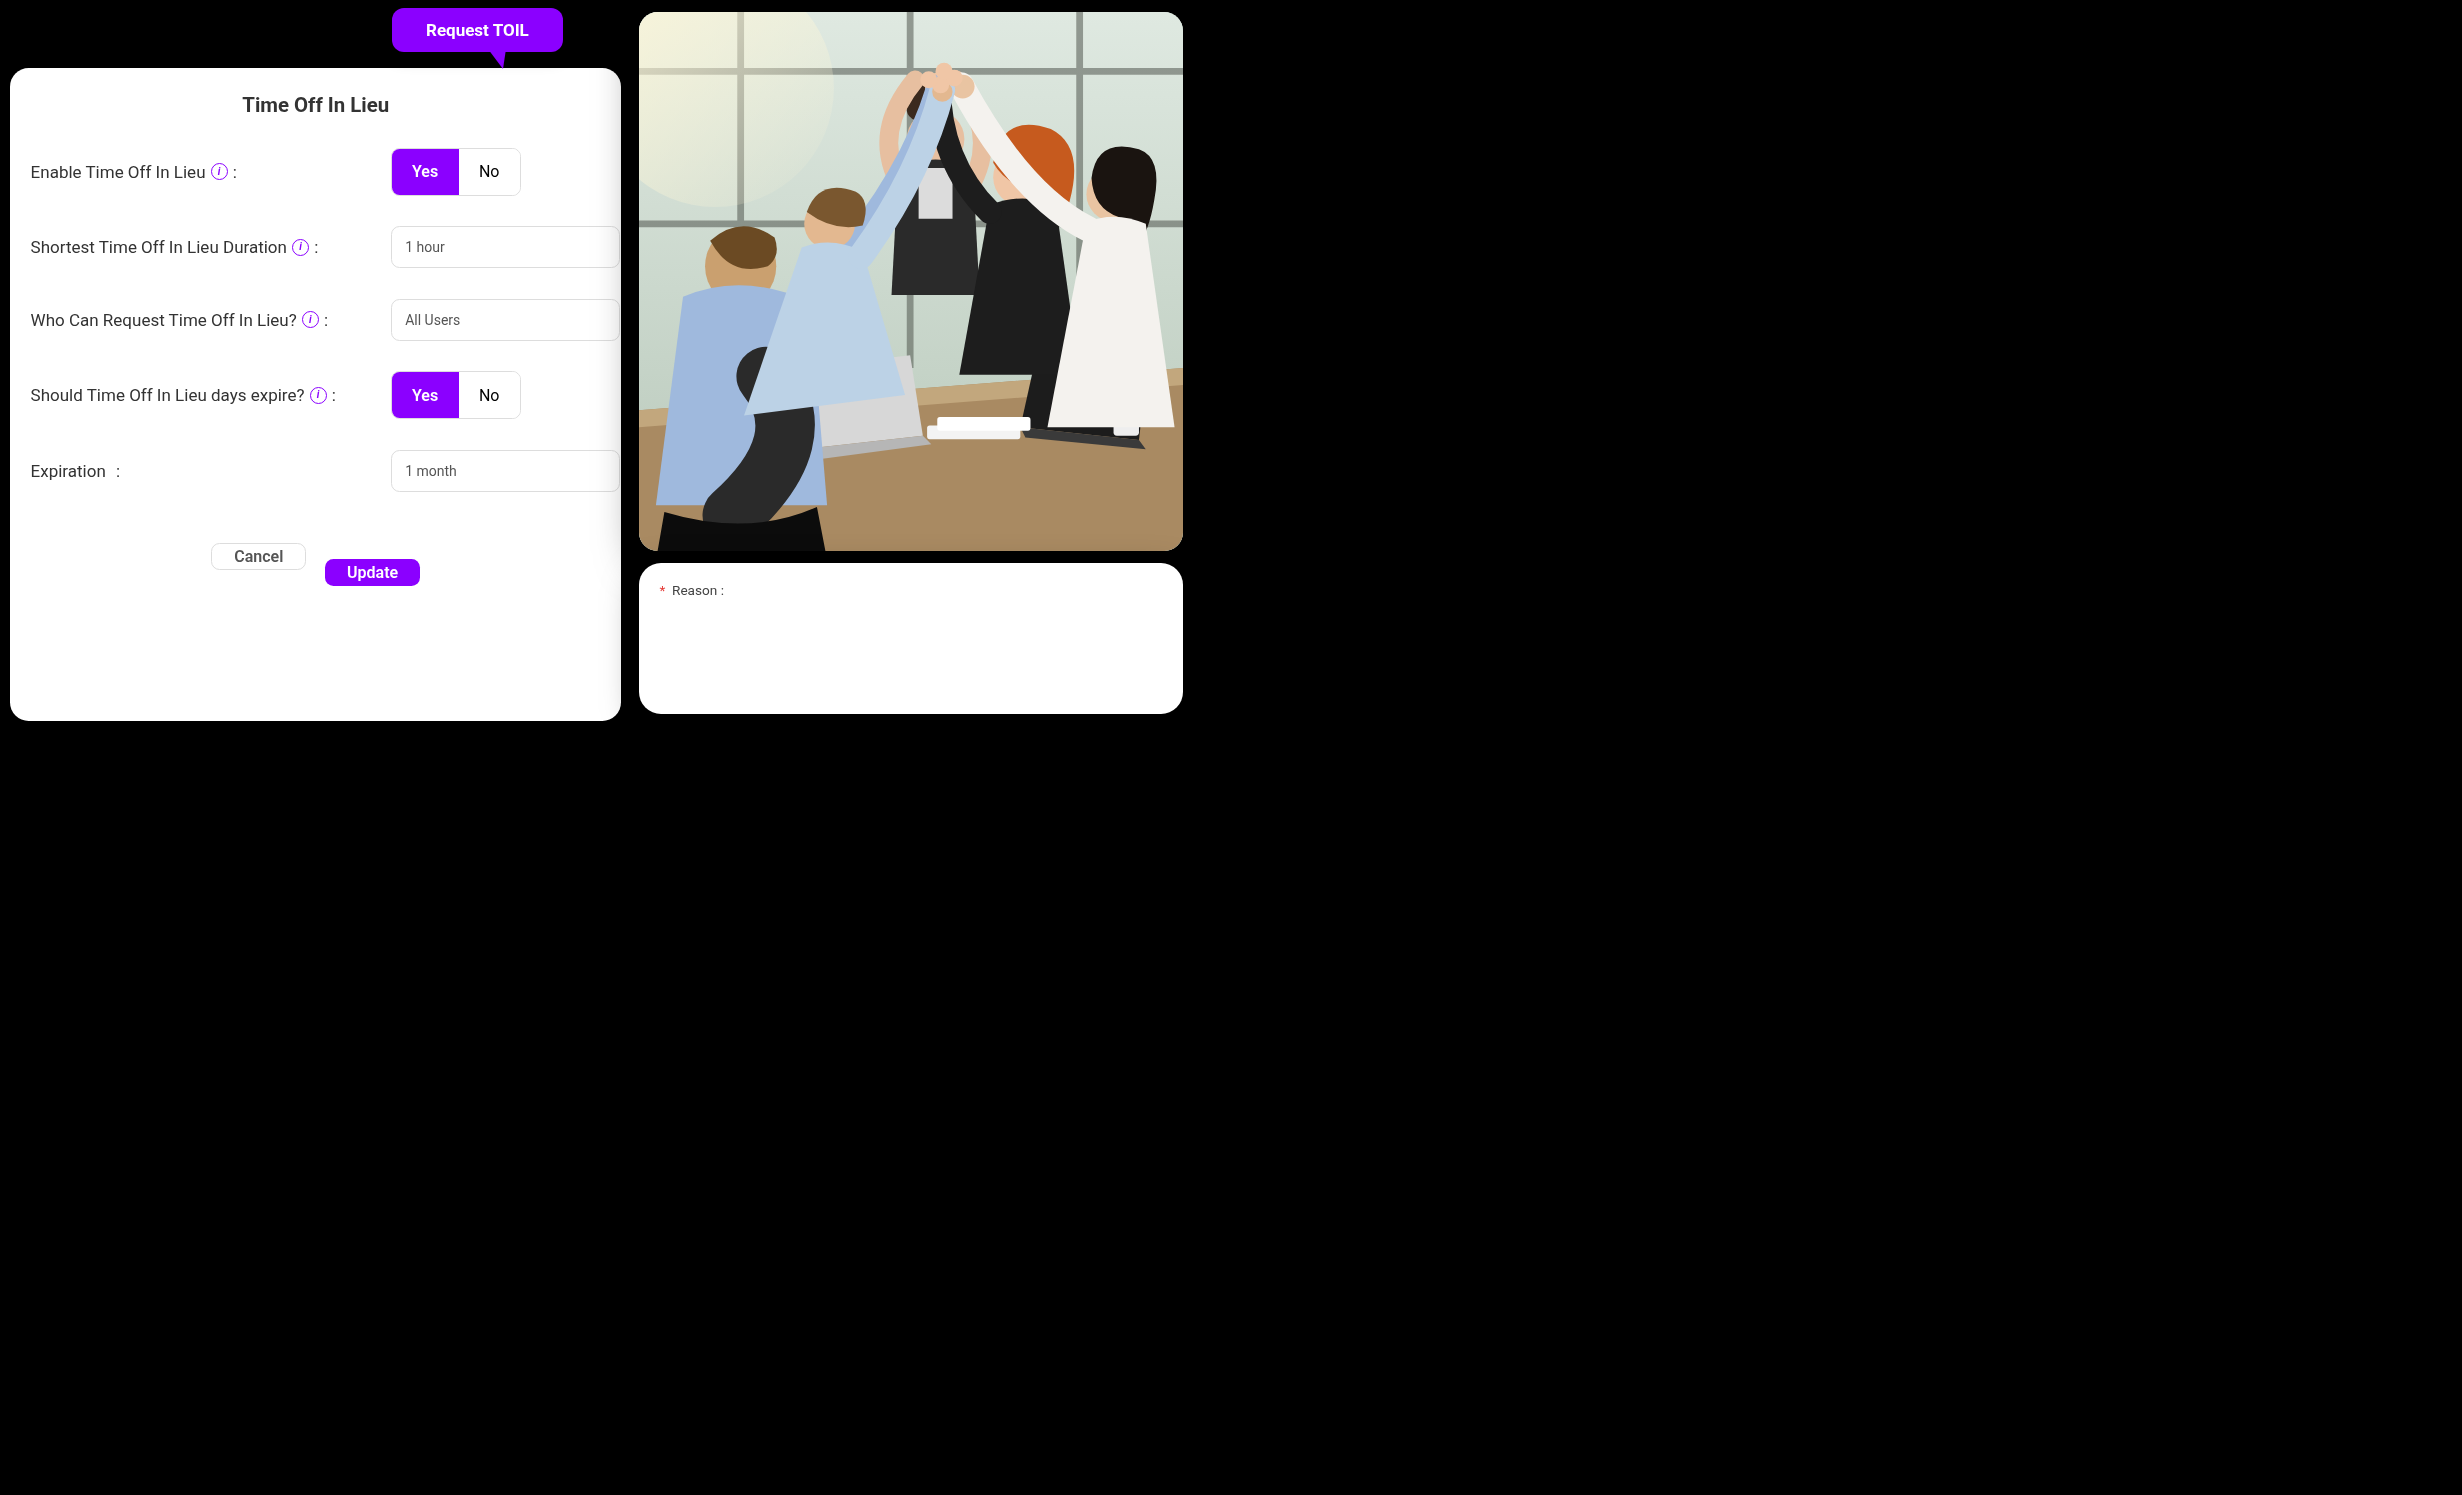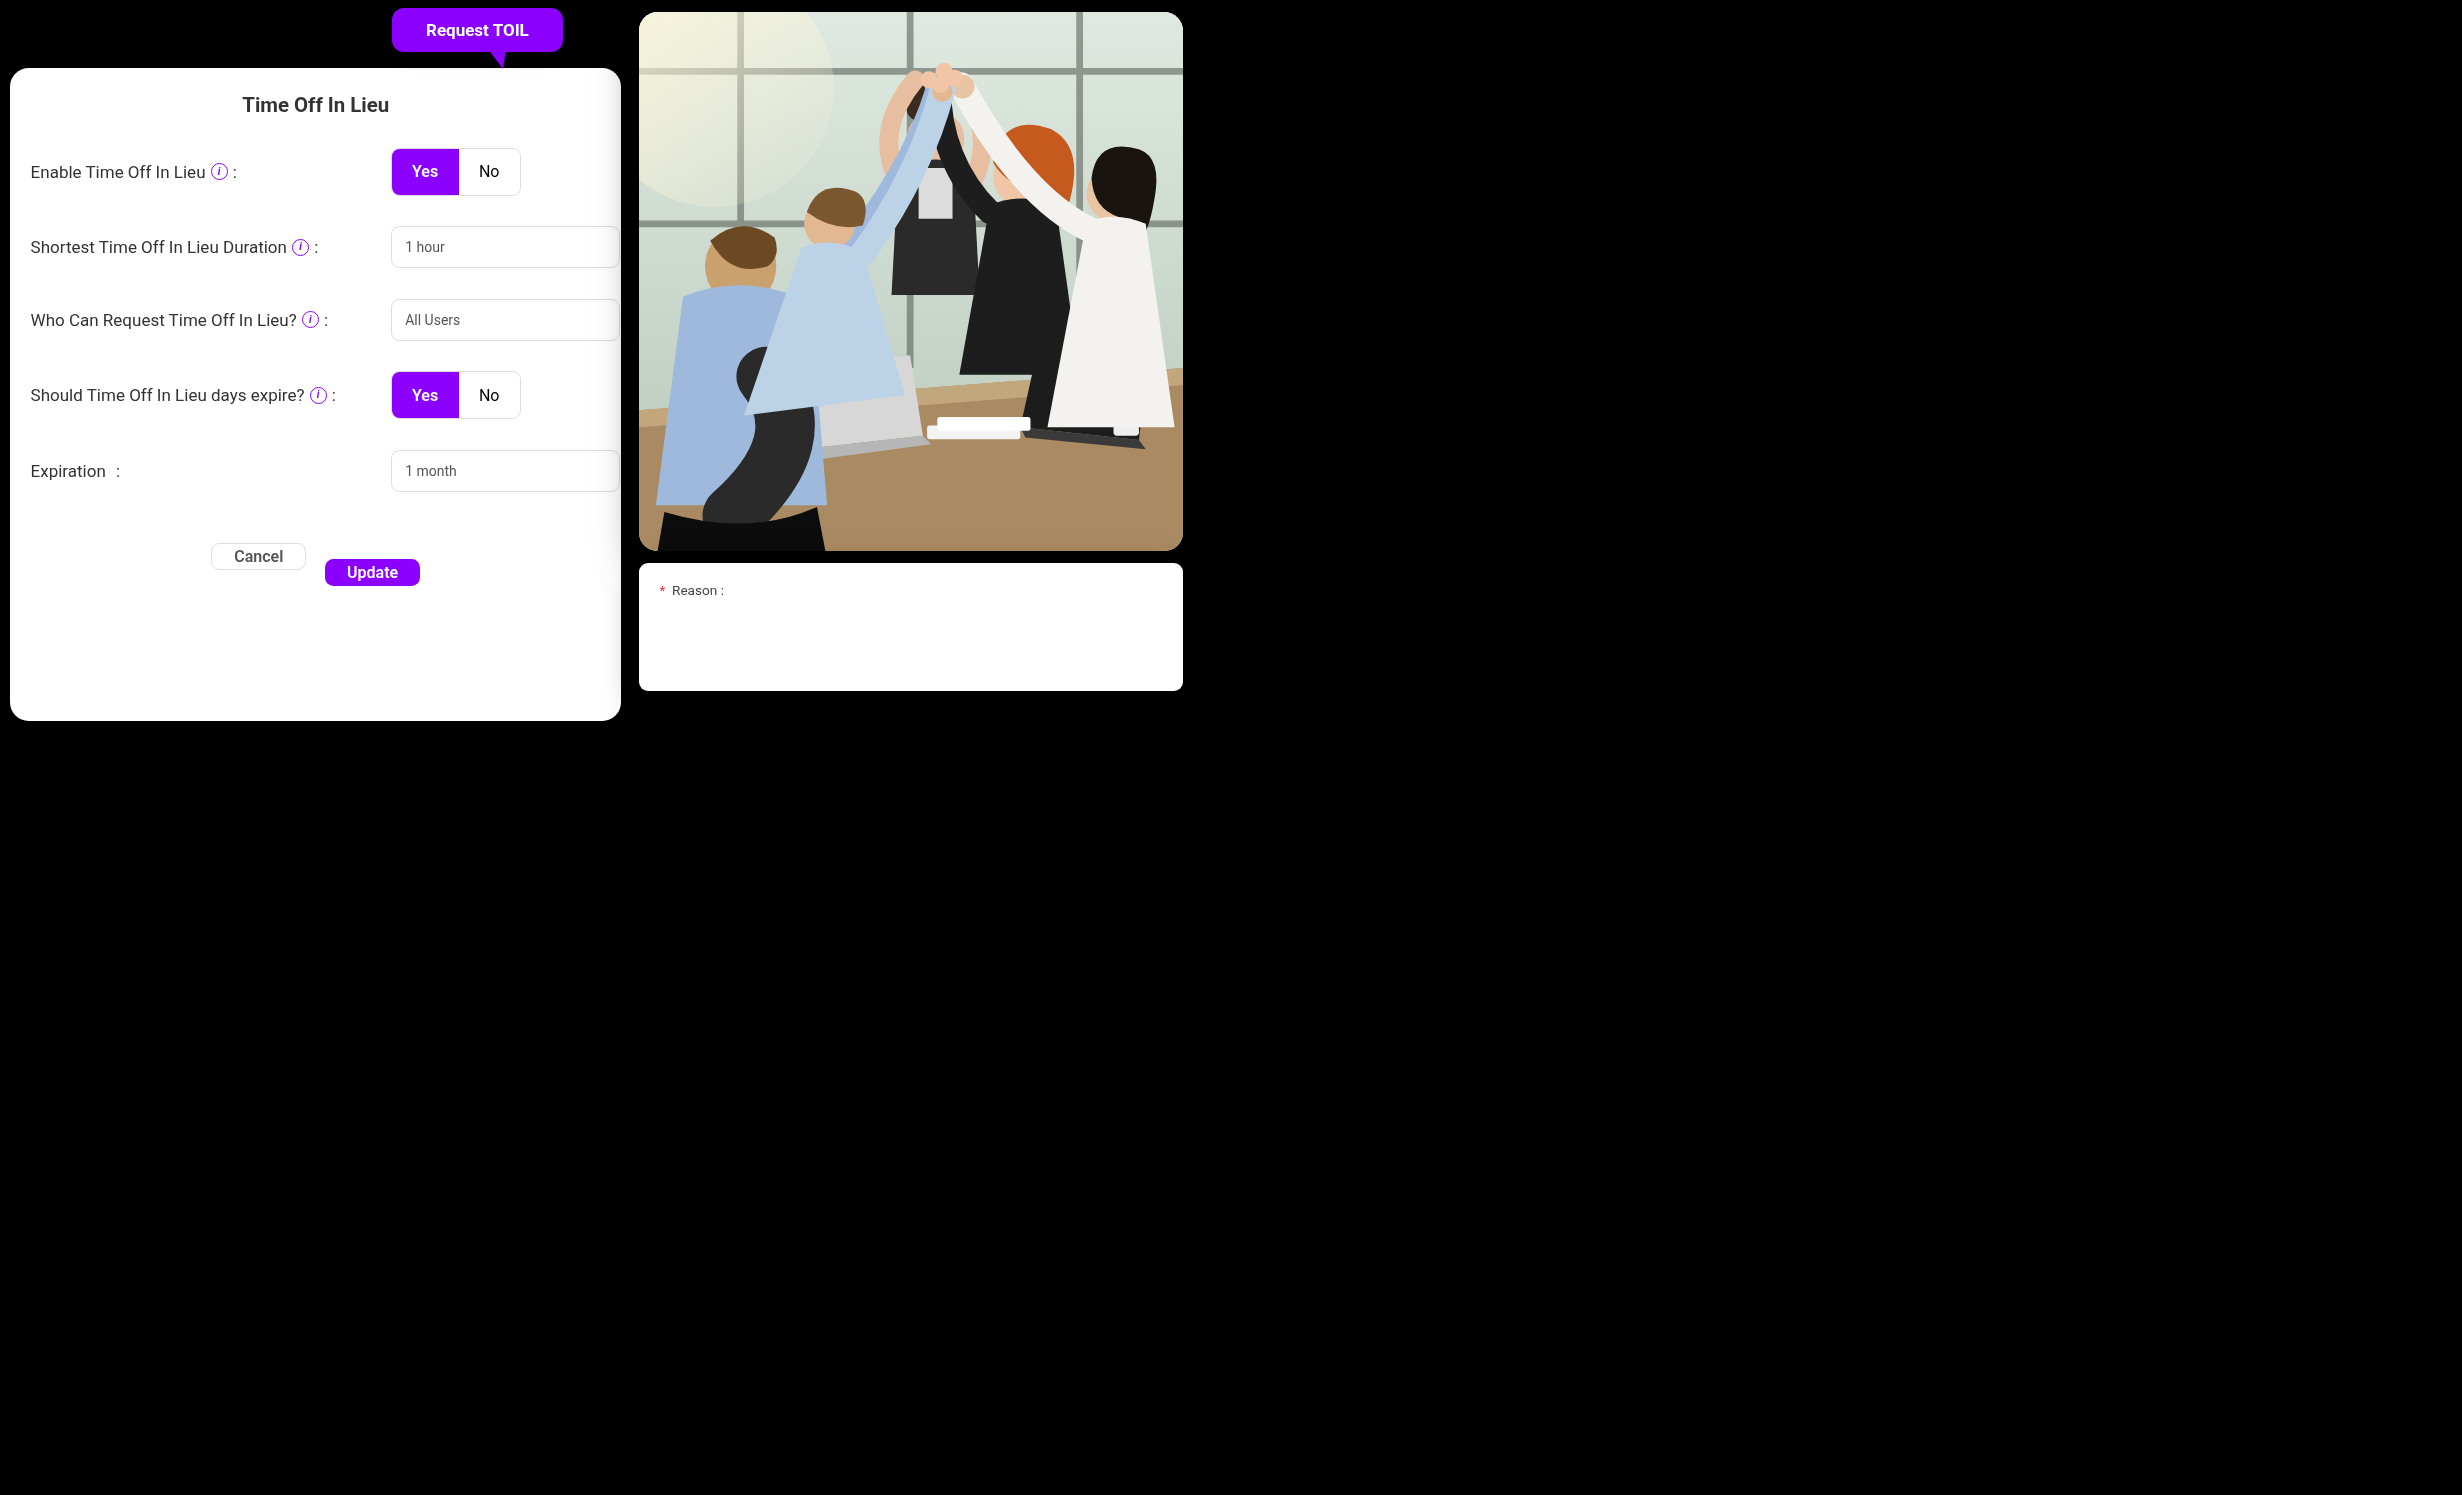--- a/index.html
+++ b/index.html
@@ -183,23 +183,23 @@
     z-index: 2;
   }
   .card-right svg { display:block; width:100%; height:100%; }
 
   
   .card-reason {
     position: absolute;
     left: 639px;
     top: 563px;
     width: 544px;
-    height: 128px;
-    background: #fff;
-    border-radius: 9px;
+    height: 151px;
+    background: #fff;
+    border-radius: 22px;
     padding: 18.7px 20.4px;
     box-shadow: 0 12px 34px rgba(0,0,0,.5);
     z-index: 2;
     display: flex;
     gap: 12px;
   }
   .reason-label {
     font-size: 13.6px;
     color: #444;
     white-space: nowrap;

